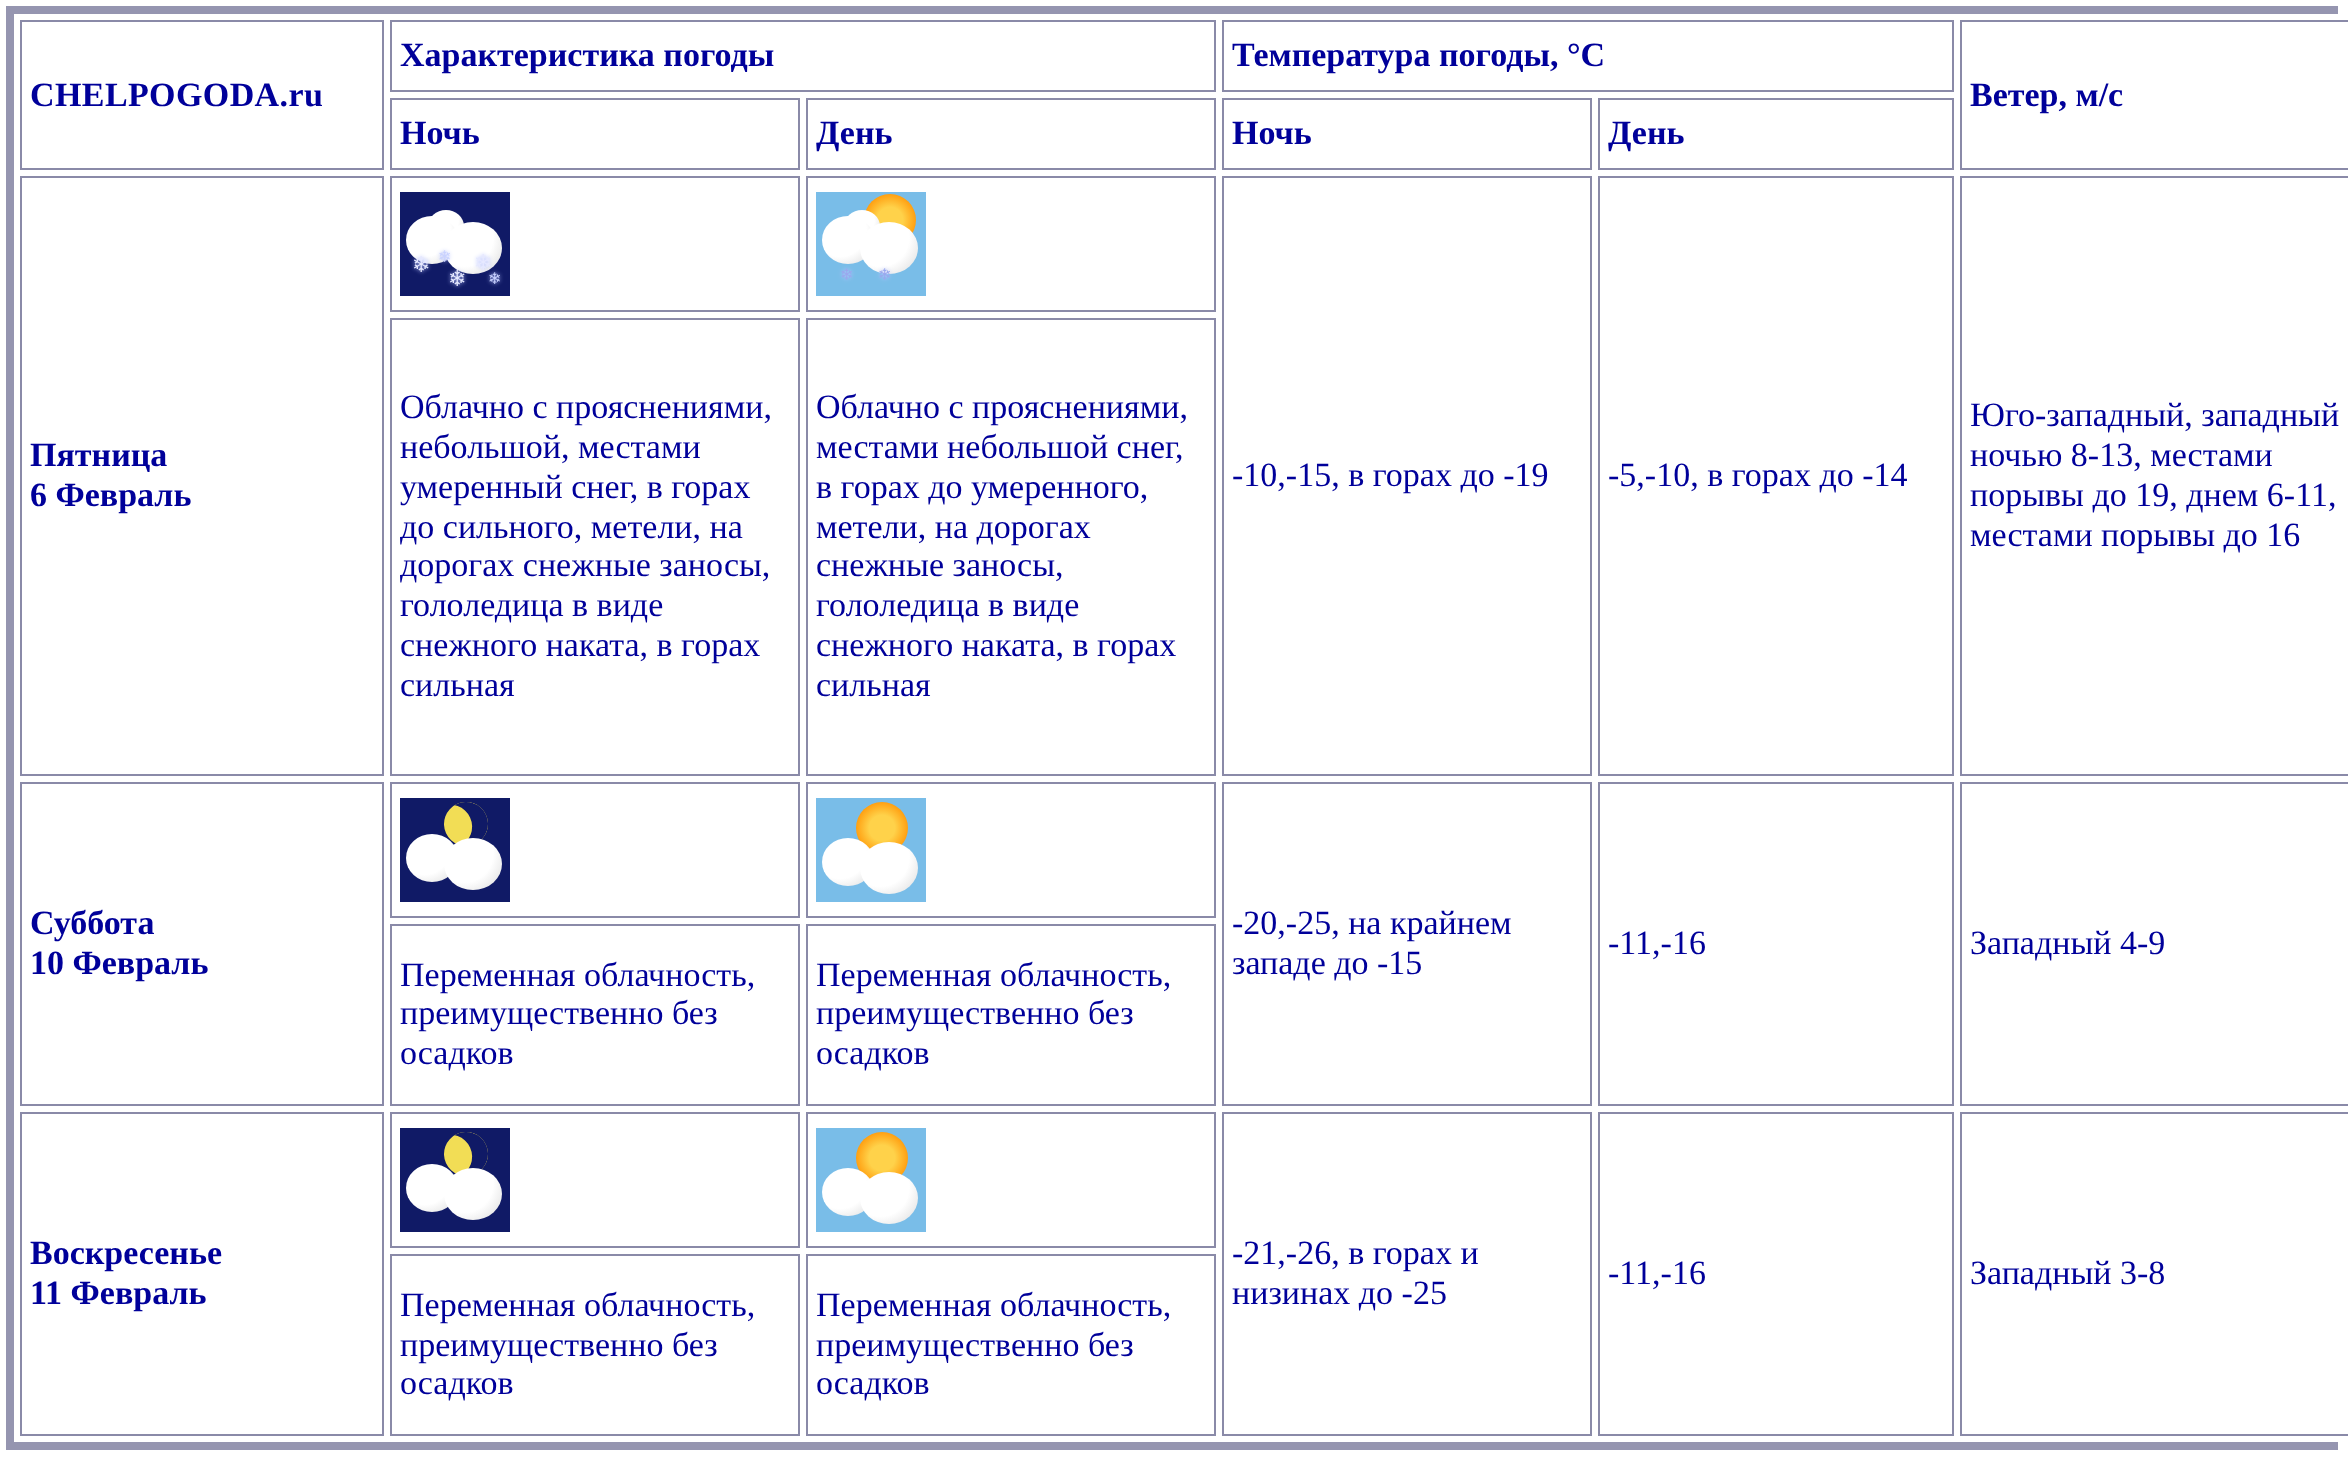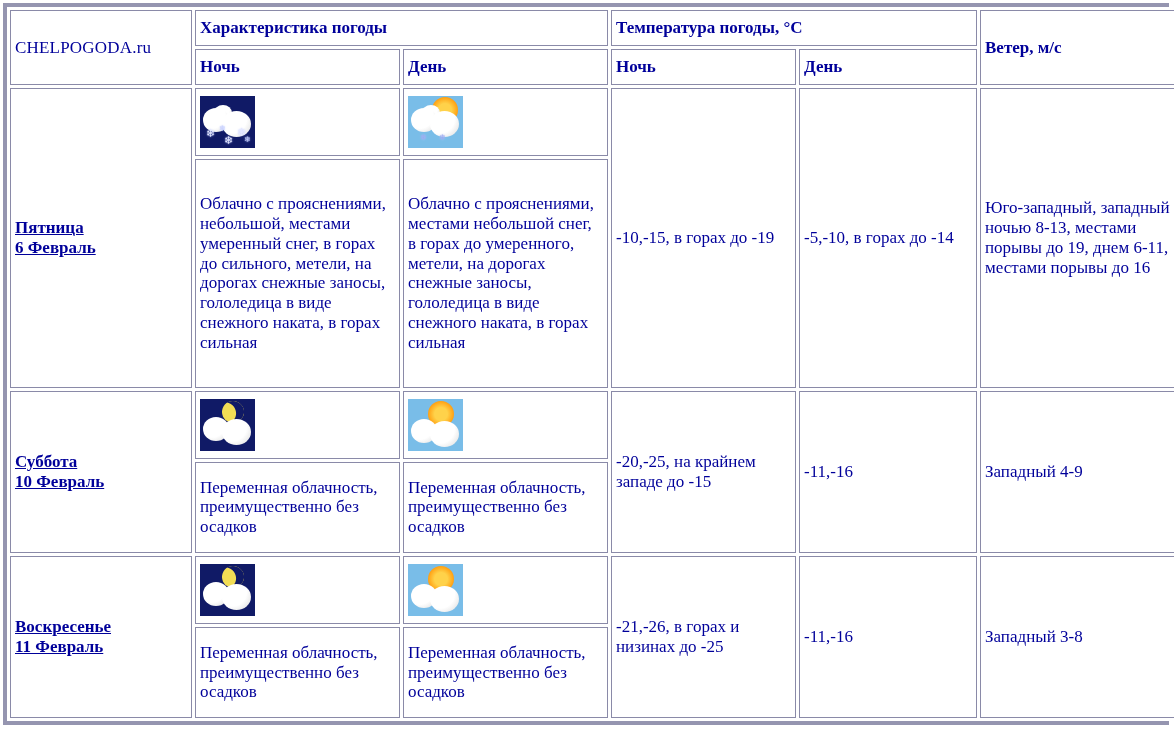--- a/index.html
+++ b/index.html
@@ -52,31 +52,30 @@
     font-size: 17px;
     line-height: 1.16;
   }
 
   td.hdr {
     font-weight: bold;
     font-size: 19px;
   }
 
   td.brand {
-    font-weight: normal;
+    font-weight: bold;
     font-size: 19px;
     letter-spacing: 0.2px;
     white-space: nowrap;
   }
 
   td.daycell {
     font-weight: bold;
     font-size: 18px;
     line-height: 1.3;
-    text-decoration: underline;
   }
 
   td.iconcell {
     padding: 4px 0;
     height: 62px;
   }
 
   td.desc {
     font-size: 17px;
     line-height: 1.2;

